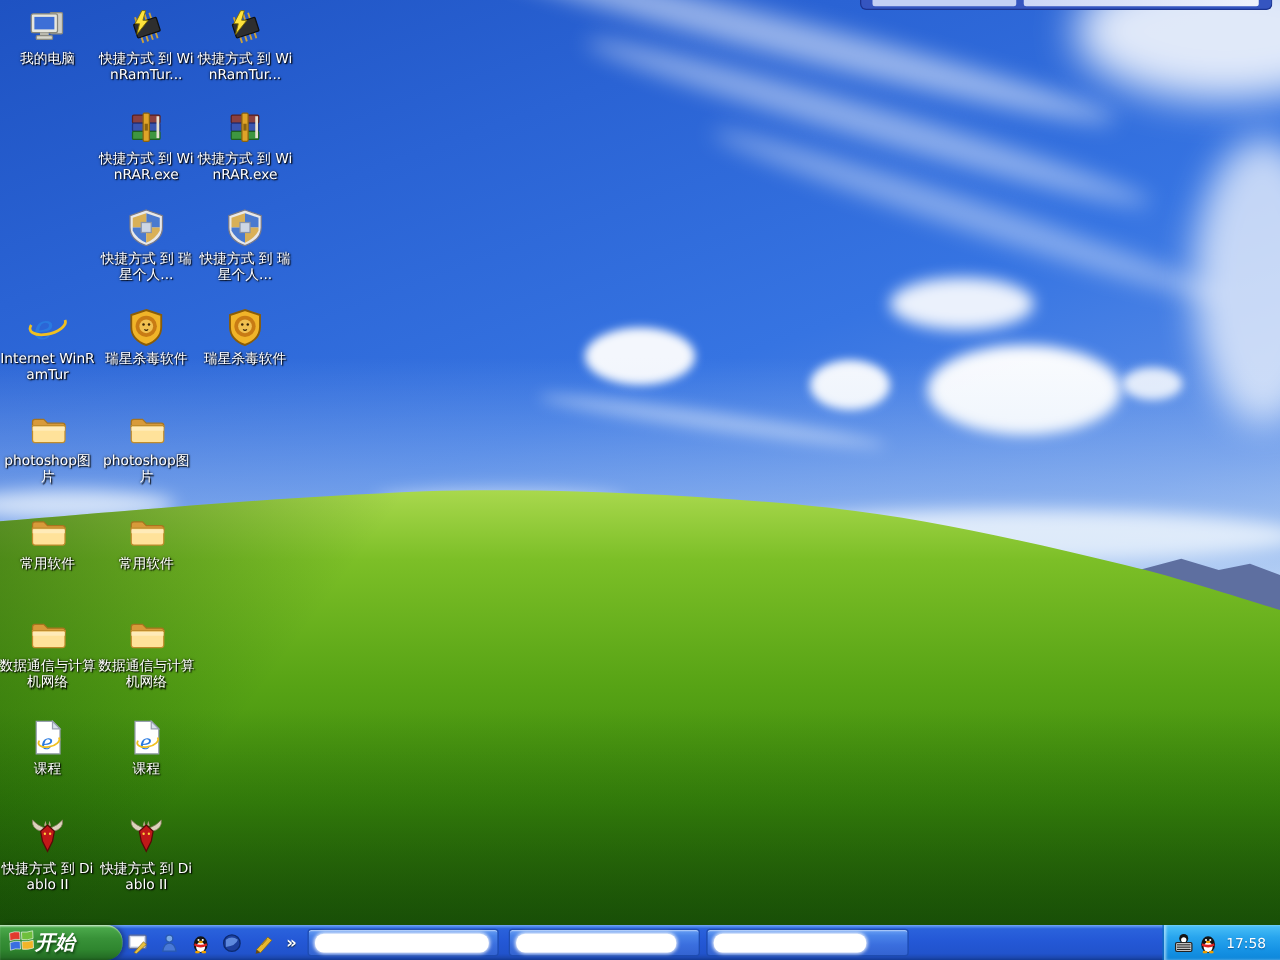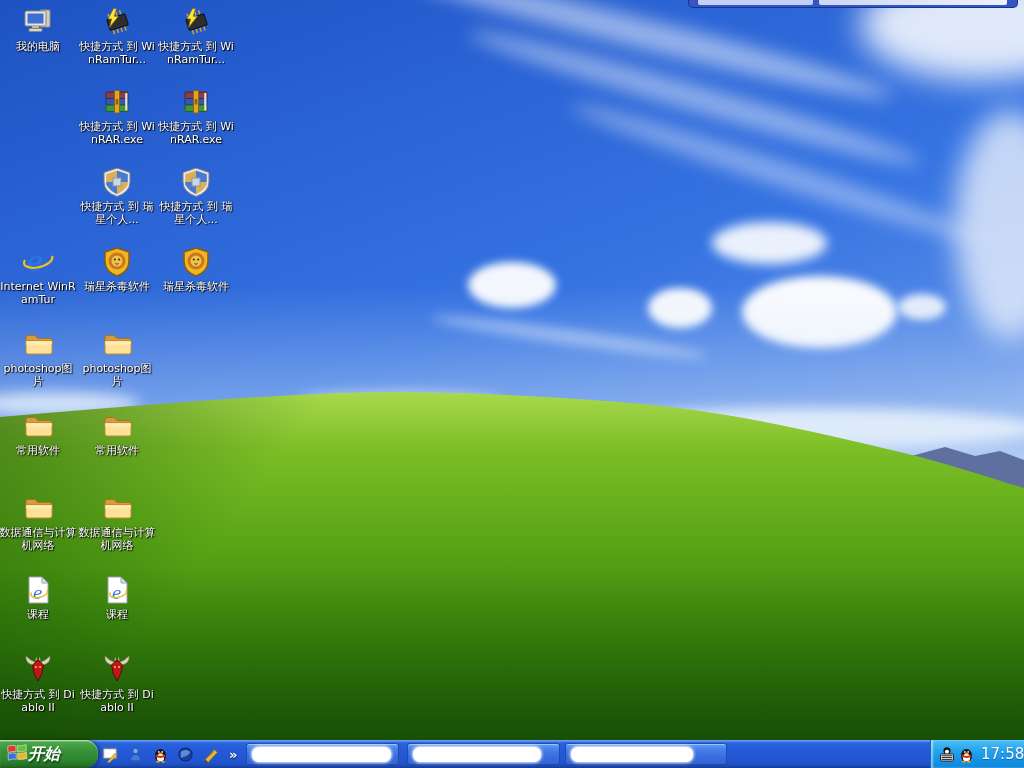--- a/index.html
+++ b/index.html
@@ -45,21 +45,21 @@
   .wbtn{position:absolute;top:3px;height:22px;border-radius:3px;cursor:pointer;
      background:linear-gradient(180deg,#6aa0f4 0%,#4a84ea 22%,#3a6ede 60%,#3464d2 100%);
      border:1px solid #1e4cb0;box-shadow:inset 0 1px 0 rgba(255,255,255,.4);}
   .wbtn .blob{position:absolute;top:3px;left:5px;height:15px;background:#fff;border-radius:7px;
      box-shadow:0 0 3px 1px rgba(255,255,255,.9);}
   .tray{position:absolute;left:930px;top:0;width:94px;height:28px;
      background:linear-gradient(180deg,#4cc1f8 0%,#28a5ee 35%,#1693e5 70%,#0d86da 100%);
      border-left:1px solid #0a6ec0;box-shadow:inset 2px 0 2px rgba(255,255,255,.5);
      display:flex;align-items:center;gap:3px;padding-left:8px;}
   .trayic{width:16px;height:16px;cursor:pointer;}
-  .clock{color:#fff;font-size:15px;margin-left:4px;cursor:default;text-shadow:0 1px 1px rgba(0,40,90,.5);}
+  .clock{color:#fff;font-size:11px;margin-left:4px;cursor:default;text-shadow:0 1px 1px rgba(0,40,90,.5);}
 </style>
 </head>
 <body>
 
 <div class="screen">
 
   <div class="desktop">
     <div class="sky"></div>
 
     <div class="cl" style="left:380px;top:18px;width:520px;height:30px;opacity:.5;filter:blur(9px);transform:rotate(14deg);"></div>

